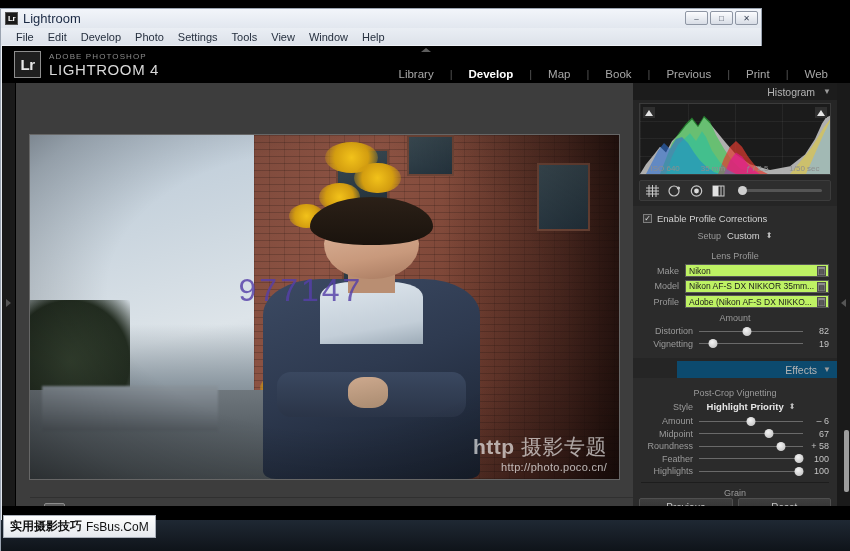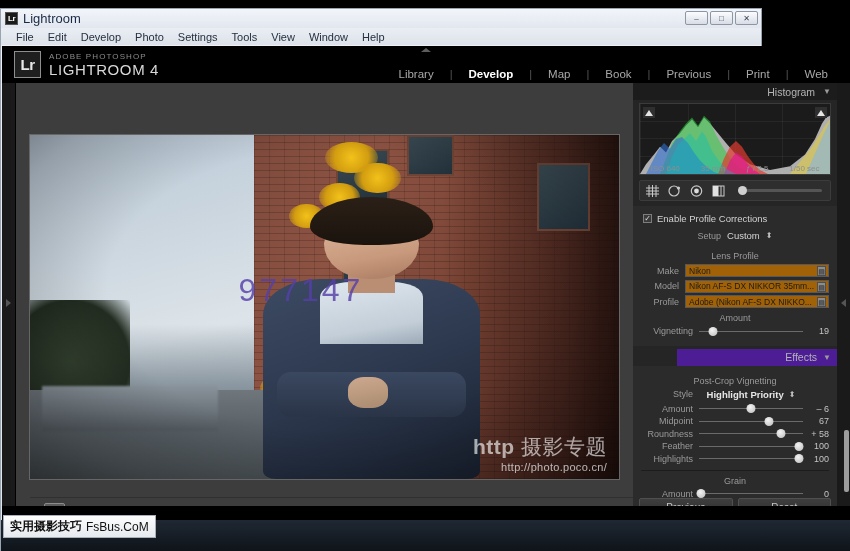--- a/index.html
+++ b/index.html
@@ -318,21 +318,21 @@
     width: 9px; height: 9px; border: 1px solid #7d7d7d; background: #3a3a3a;
     color: #dcdcdc; font-size: 8px; line-height: 8px; text-align: center;
   }
   .chk-label { font-size: 9.5px; color: #d2d2d2; text-align: right; }
   .row { display: flex; align-items: center; margin: 2.5px 0; }
   .lbl { font-size: 9px; color: #9a9a9a; text-align: right; }
   .grp-title {
     font-size: 9px; color: #9a9a9a; text-align: center; margin: 5px 0 3px 0;
   }
   .combo {
-    flex: 1; height: 13px; background: #a16207; border: 1px solid #585858;
+    flex: 1; height: 13px; background: #bef264; border: 1px solid #585858;
     display: flex; align-items: center; padding: 0 3px;
     font-size: 8.5px; color: #1b1b1b; position: relative;
   }
   .combo .dd {
     position: absolute; right: 2px; top: 1px;
     width: 9px; height: 10px; background: #8c8c8c; border: 1px solid #4e4e4e;
     font-size: 7px; color: #2a2a2a; text-align: center; line-height: 9px;
   }
   .setup-row { display: flex; align-items: center; justify-content: center; gap: 6px; padding: 2px 0 5px; }
   .setup-val { font-size: 9.5px; color: #d6d6d6; }
@@ -369,21 +369,21 @@
     flex: 1; height: 18px; border: 1px solid #4f4f4f; border-radius: 2px;
     background: linear-gradient(#3e3e3e, #2f2f2f);
     color: #c8c8c8; font-size: 10px;
     display: flex; align-items: center; justify-content: center;
   }
   .panel-scroll {
     position: absolute; right: 1px; bottom: 30px;
     width: 5px; height: 62px; background: #9d9d9d; border-radius: 2px;
   }
   .effects-head {
-    height: 17px; background: #4c1d95; margin-top: 3px;
+    height: 17px; background: #0c4a6e; margin-top: 3px;
     display: flex; align-items: center; justify-content: flex-end;
     padding-right: 6px; gap: 6px; position: relative; margin-left: 44px;
   }
 
   
   .taskbar {
     position: absolute; left: 0; bottom: 0; width: 850px; height: 38px;
     background: linear-gradient(#1f2833, #0b0f14);
   }
   .task-btn {
@@ -626,20 +626,27 @@
             <div class="lbl" style="width:44px; padding-right:6px;">Profile</div>
             <div class="combo">
               <span>Adobe (Nikon AF-S DX NIKKO...</span>
               <span class="dd">▤</span>
             </div>
           </div>
 
           <div class="grp-title">Amount</div>
 
           <div class="row">
+            <div class="sl-label">Distortion</div>
+            <div class="sl-track">
+              <div class="sl-knob" style="left:46%"></div>
+            </div>
+            <div class="sl-val">82</div>
+          </div>
+          <div class="row">
             <div class="sl-label">Vignetting</div>
             <div class="sl-track">
               <div class="sl-knob" style="left:13%"></div>
             </div>
             <div class="sl-val">19</div>
           </div>
         </div>
 
         <div class="effects-head">
           <div class="sw"></div>

